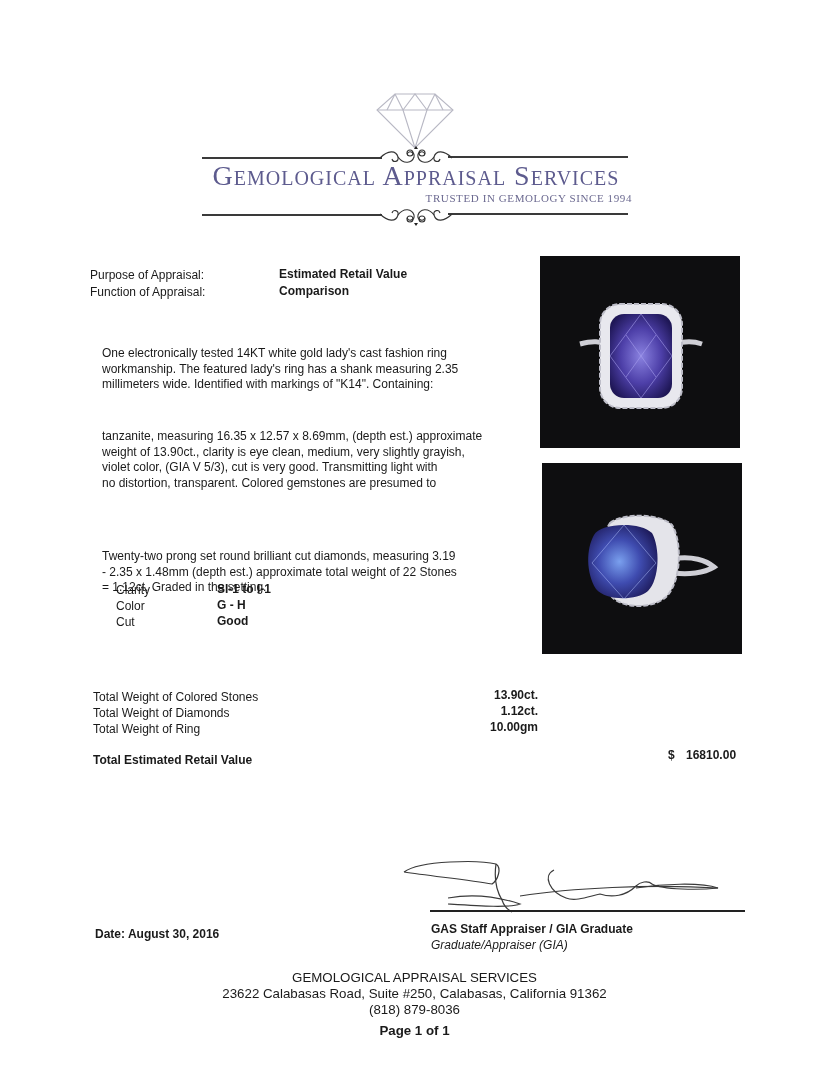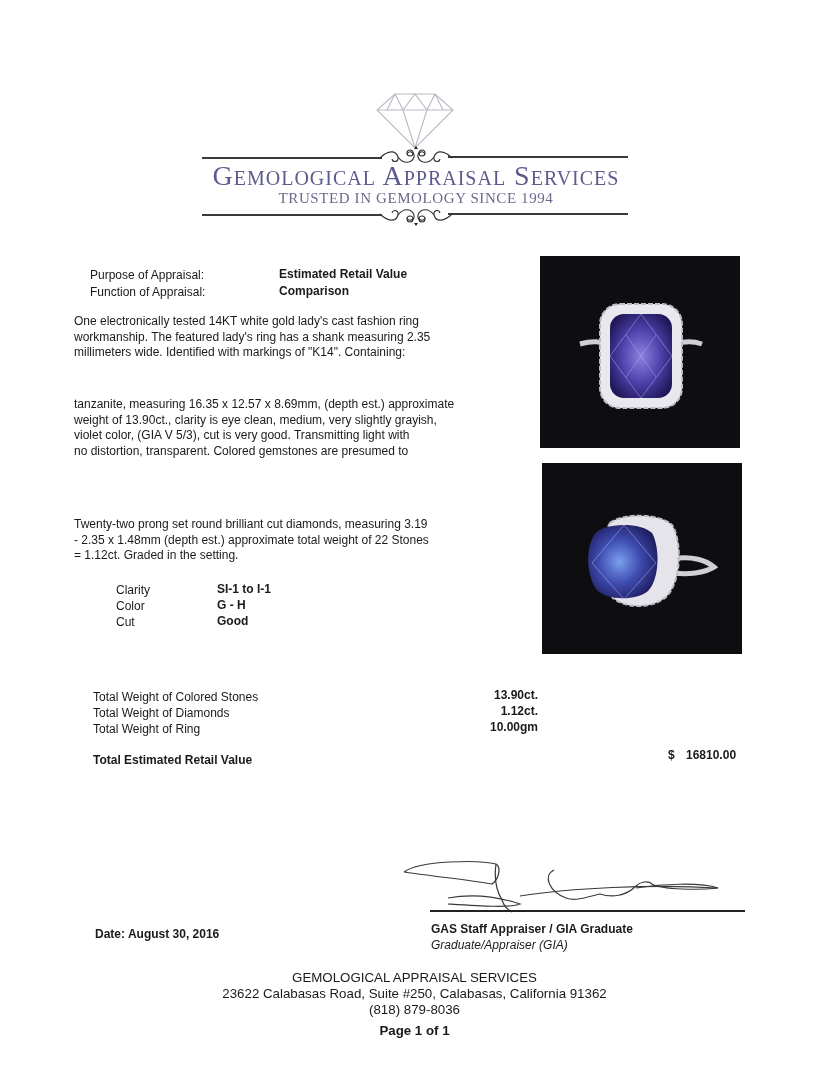--- a/index.html
+++ b/index.html
@@ -12,30 +12,30 @@
   .rule { height: 2px; background: #3a3a3a; }
   .rule-top-l { left: 202px; top: 157px; width: 180px; }
   .rule-top-r { left: 448px; top: 156px; width: 180px; }
   .rule-bot-l { left: 202px; top: 214px; width: 180px; }
   .rule-bot-r { left: 448px; top: 213px; width: 180px; }
   .flourish-top { left: 378px; top: 145px; width: 76px; height: 24px; }
   .flourish-bot { left: 378px; top: 203px; width: 76px; height: 24px; }
   .brand-name { left: 200px; top: 160px; width: 432px; text-align: center;
     font-family: "Liberation Serif", "DejaVu Serif", serif; font-size: 28px;
     letter-spacing: 1px; color: #5d5b8e; white-space: nowrap; font-variant: small-caps; line-height: 32px; }
-  .brand-tag { left: 200px; top: 190px; width: 432px; text-align: center;
-    font-family: "Liberation Serif", "DejaVu Serif", serif; font-size: 15px;
+  .brand-tag { left: 200px; top: 190px; width: 432px; text-align: right;
+    font-family: "Liberation Serif", "DejaVu Serif", serif; font-size: 11px;
     letter-spacing: 0.6px; color: #6b6990; white-space: nowrap; line-height: 16px; }
 
   
   .txt { font-size: 12px; line-height: 15.6px; white-space: nowrap; }
   .bold { font-weight: bold; }
   .lbl { left: 90px; }
   .val { left: 247px; padding-left: 32px; }
-  .para { left: 74px; width: 440px; white-space: normal; }
+  .para { left: 102px; width: 440px; white-space: normal; margin-top: 32px; }
   .para-line { display: block; white-space: nowrap; }
 
   .spec-lbl { left: 116px; }
   .spec-val { left: 217px; }
 
   .tot-lbl { left: 93px; }
   .tot-val { right: 291px; text-align: right; }
 
   
   .photo { background: #0e0e10; overflow: hidden; }

